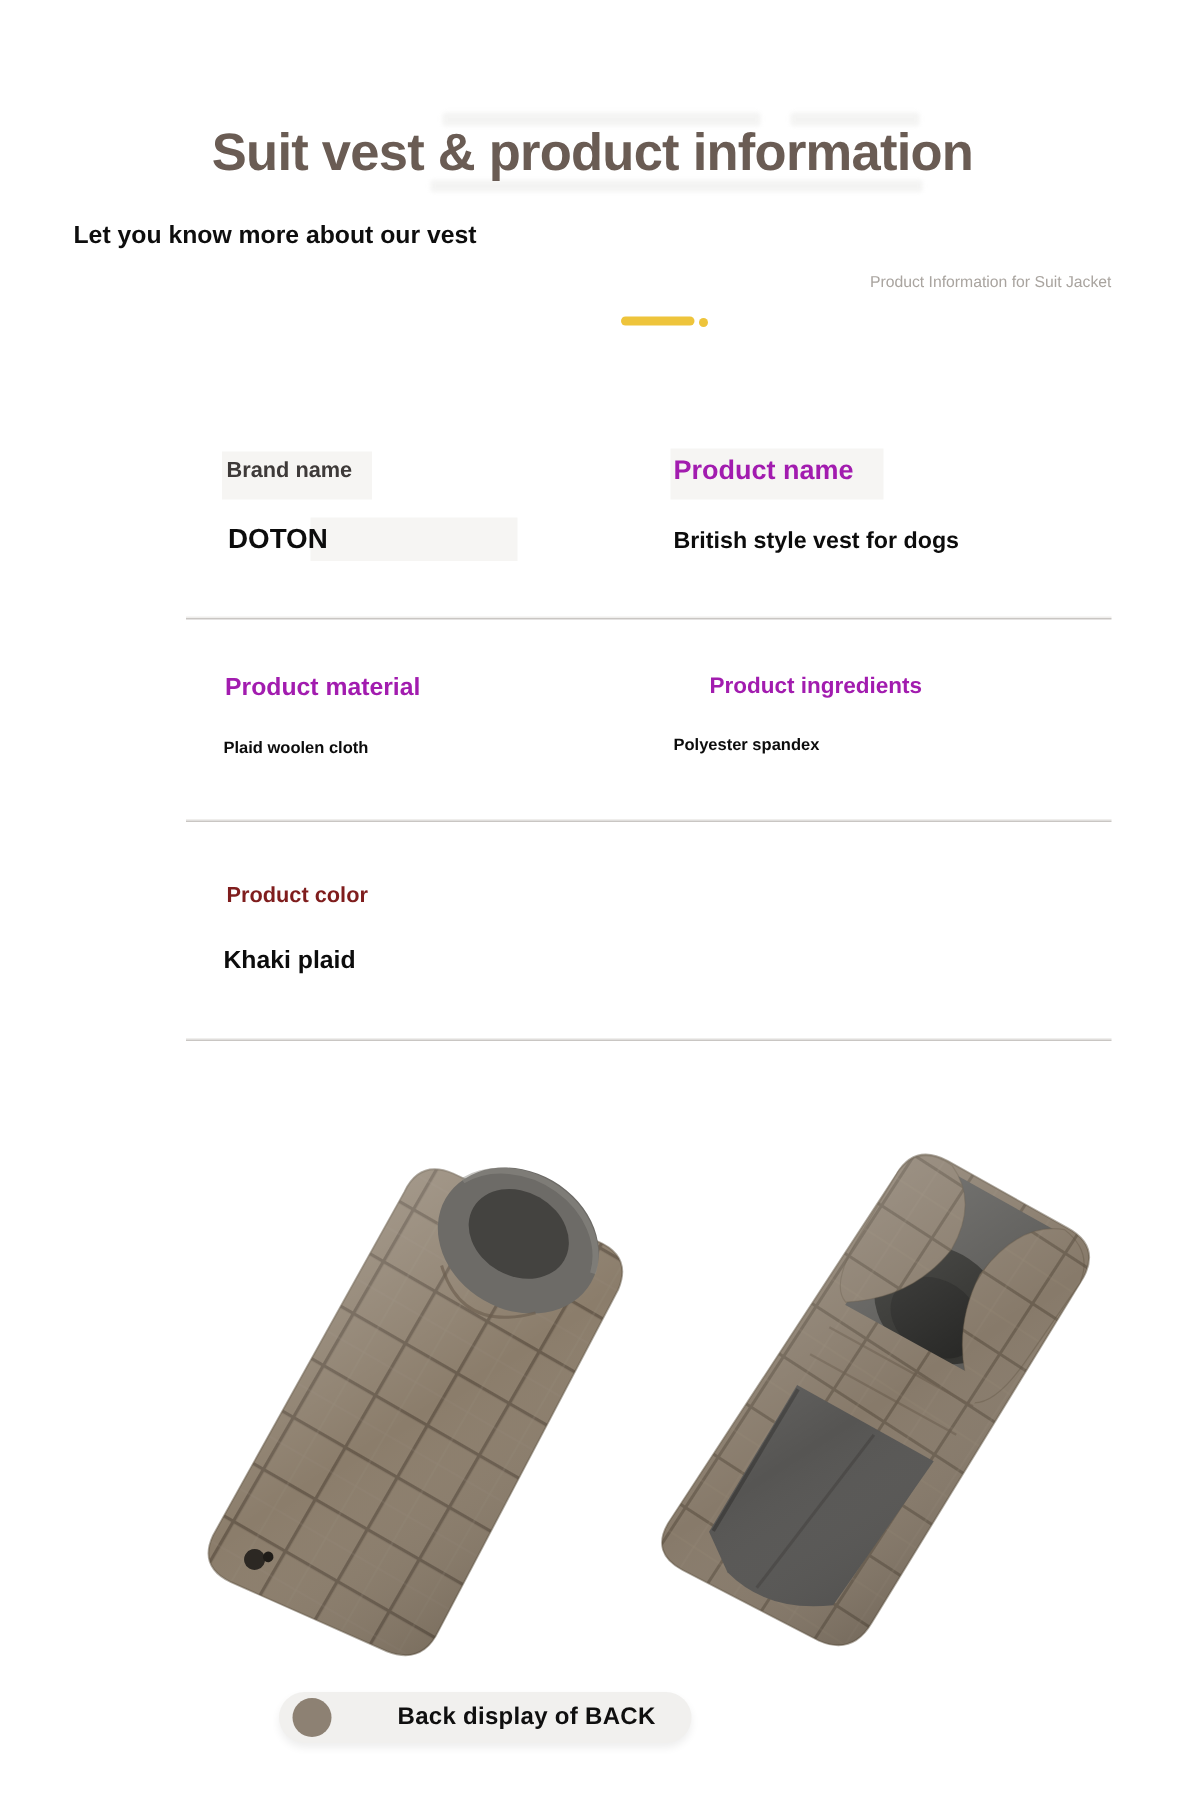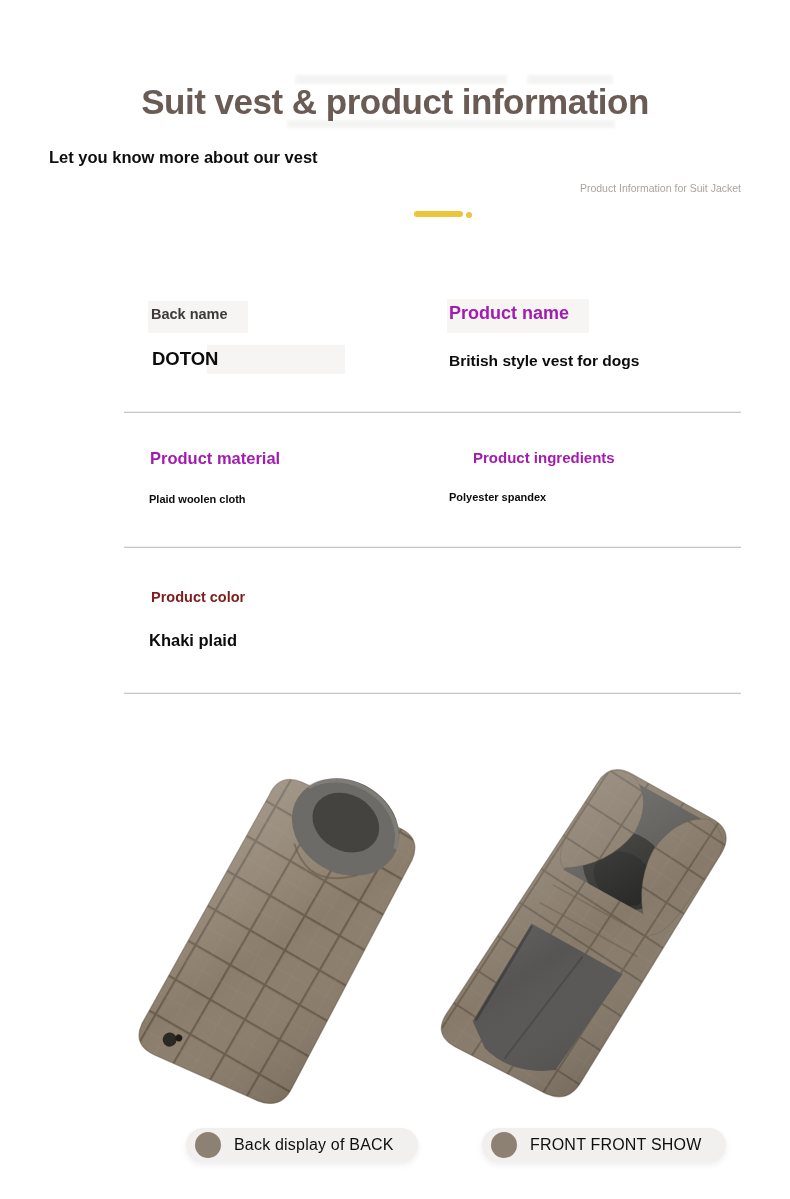--- a/index.html
+++ b/index.html
@@ -36,42 +36,42 @@
   .vest-figure svg { overflow:visible; width:100%; height:100%; }
 
   .pill {
     position:absolute; top:1128px; height:34px;
     background:#f1f0ee; border-radius:17px;
     display:flex; align-items:center; gap:13px;
     padding:0 24px 0 9px;
     box-shadow:0 3px 6px rgba(0,0,0,0.07);
   }
   .pill-dot { width:26px; height:26px; border-radius:50%; background:#8d8173; flex:0 0 auto; }
-  .pill-text { font-size:16px; font-weight:400; color:#0f0f0f; white-space:nowrap; letter-spacing:.2px; }
+  .pill-text { font-size:16px; font-weight:700; color:#0f0f0f; white-space:nowrap; letter-spacing:.2px;margin-left:31px; }
 </style>
 </head>
 <body>
 
 <div class="page">
 
   <div class="ghost" style="left:246px;top:75px;width:212px;height:9px"></div>
   <div class="ghost" style="left:478px;top:75px;width:86px;height:9px"></div>
   <div class="ghost" style="left:238px;top:120px;width:328px;height:8px"></div>
 
   <h1 class="title">Suit vest &amp; product information</h1>
   <div class="subtitle">Let you know more about our vest</div>
   <div class="tagline">Product Information for Suit Jacket</div>
   <div class="accent-bar"></div>
   <div class="accent-dot"></div>
 
   <div class="hl" style="left:99px;top:301px;width:100px;height:32px"></div>
   <div class="hl" style="left:158px;top:345px;width:138px;height:29px"></div>
   <div class="hl" style="left:398px;top:299px;width:142px;height:34px"></div>
 
-  <div class="spec-label" style="left:102px;top:306px;font-size:14.5px;color:#3e3a39">Back name</div>
+  <div class="spec-label" style="left:102px;top:306px;font-size:14.5px;color:#3e3a39">Brand name</div>
   <div class="spec-value" style="left:103px;top:348px;font-size:18.5px">DOTON</div>
   <div class="spec-label" style="left:400px;top:303px;font-size:18px">Product name</div>
   <div class="spec-value" style="left:400px;top:352px;font-size:15.5px">British style vest for dogs</div>
   <div class="divider" style="top:412px"></div>
 
   <div class="spec-label" style="left:101px;top:449px;font-size:16.5px">Product material</div>
   <div class="spec-value" style="left:100px;top:493px;font-size:11px">Plaid woolen cloth</div>
   <div class="spec-label" style="left:424px;top:449px;font-size:15px">Product ingredients</div>
   <div class="spec-value" style="left:400px;top:491px;font-size:11px">Polyester spandex</div>
   <div class="divider" style="top:547px"></div>
@@ -135,18 +135,14 @@
         <path d="M101,214 L105,324" stroke="#333230" stroke-width="2.5" opacity="0.6" fill="none"></path>
         <path d="M78,58 Q77,34 102,32 L193,26 Q218,24 220,48 L227,318 Q228,343 204,347 L102,357 Q78,359 77,336 Z" fill="url(#shadeR)"></path>
       </g>
     </svg>
   </div>
 
   <div class="pill" style="left:137px">
     <span class="pill-dot"></span>
     <span class="pill-text">Back display of BACK</span>
   </div>
-  <div class="pill" style="left:433px">
-    <span class="pill-dot"></span>
-    <span class="pill-text">FRONT FRONT SHOW</span>
-  </div>
 
 </div>
 
 </body></html>

